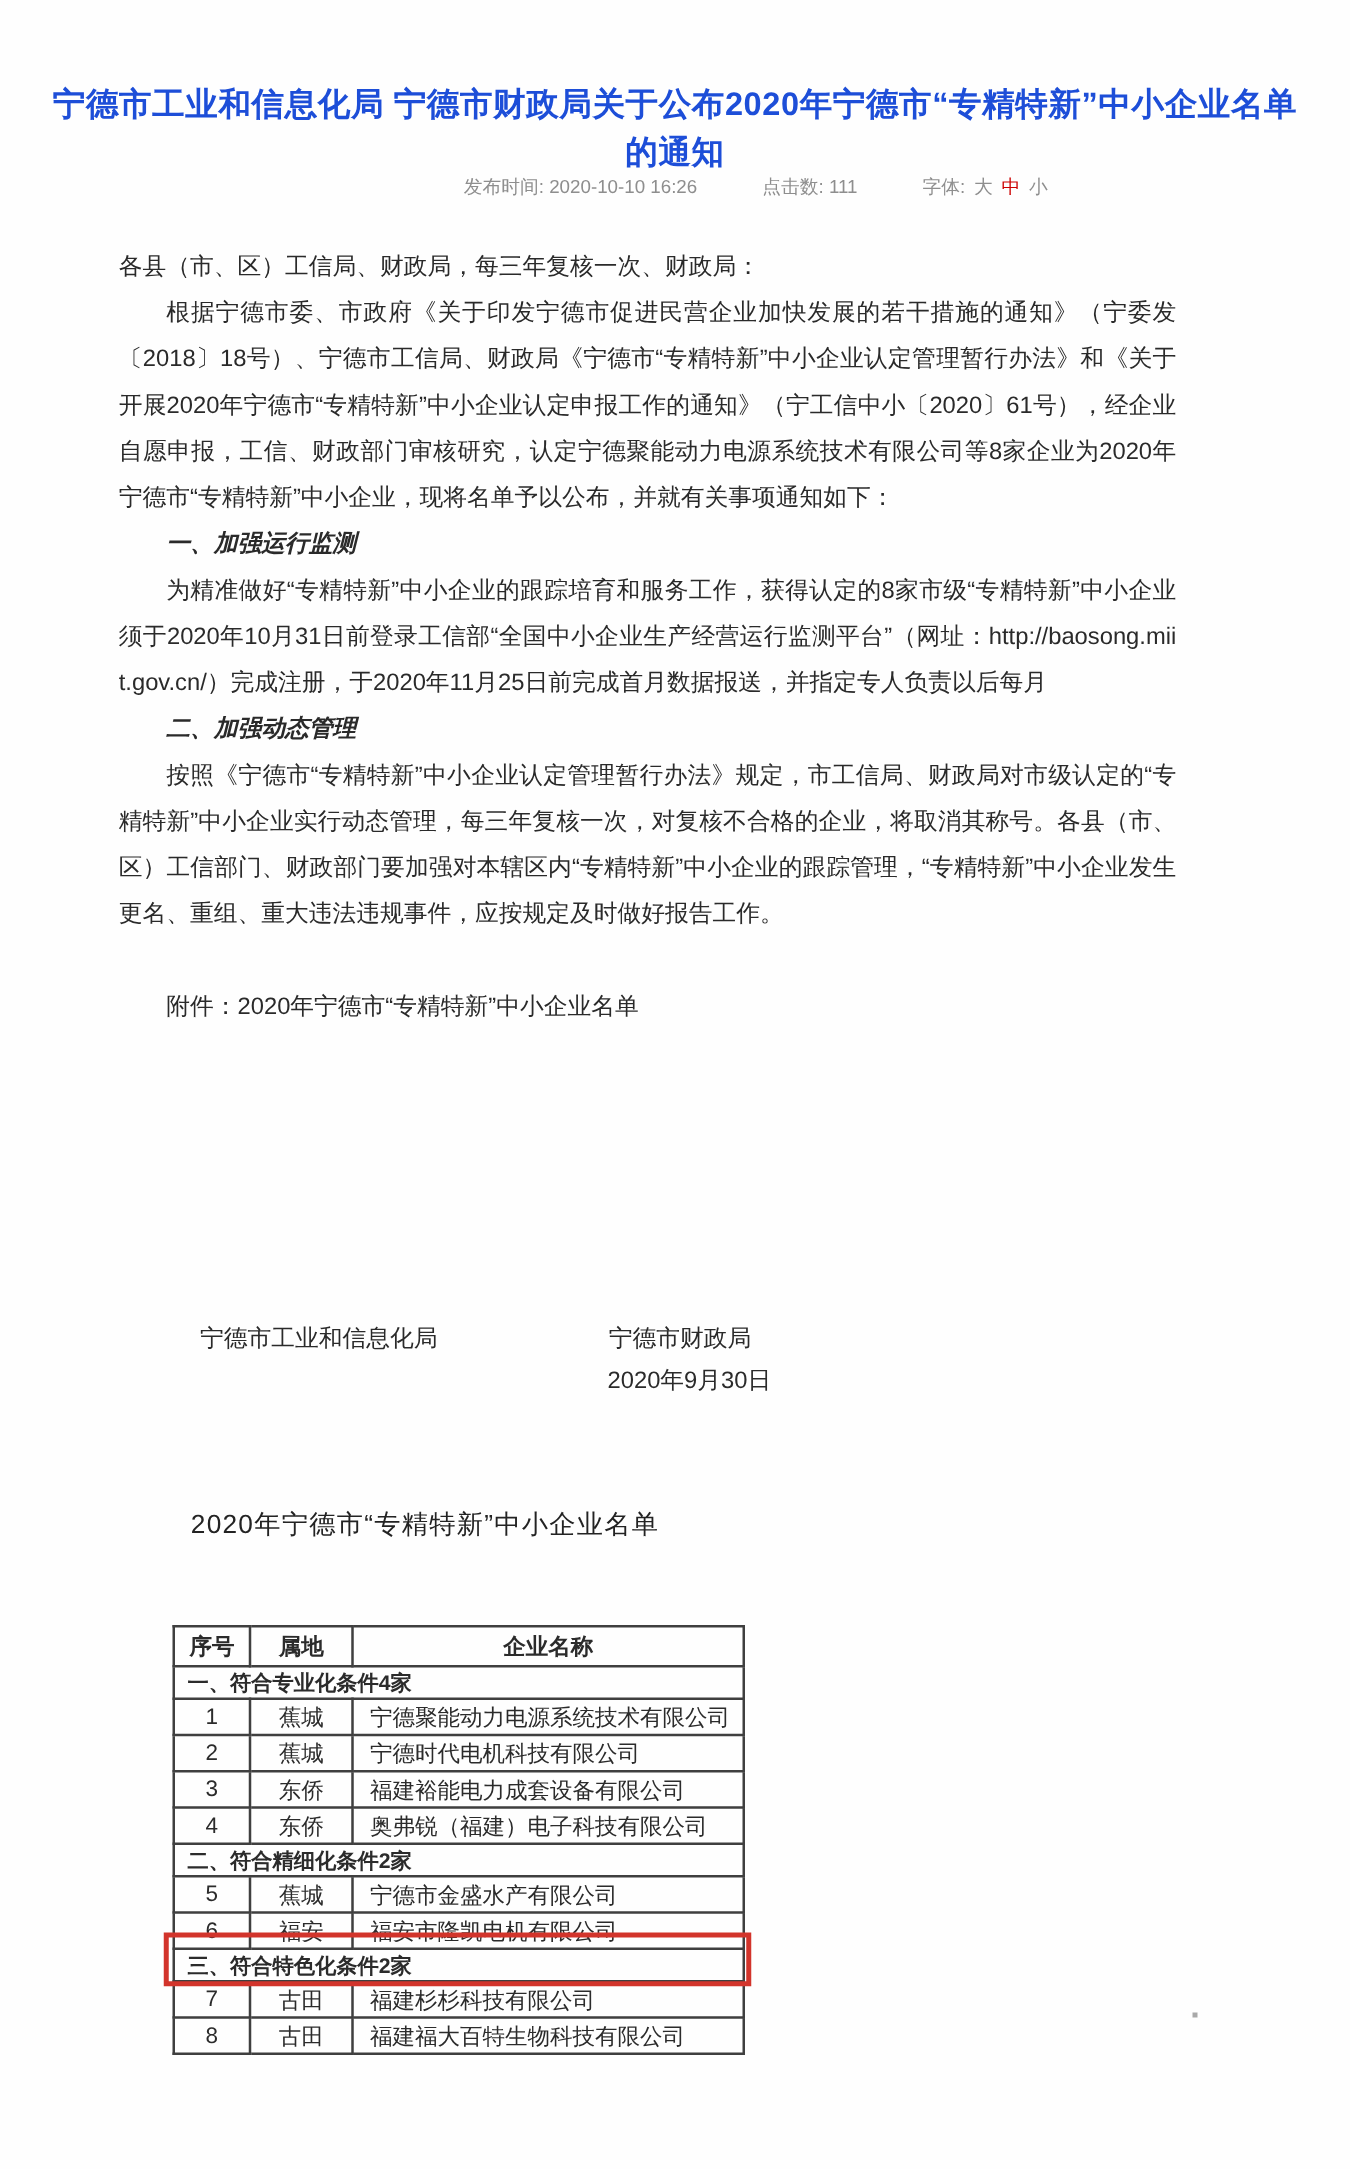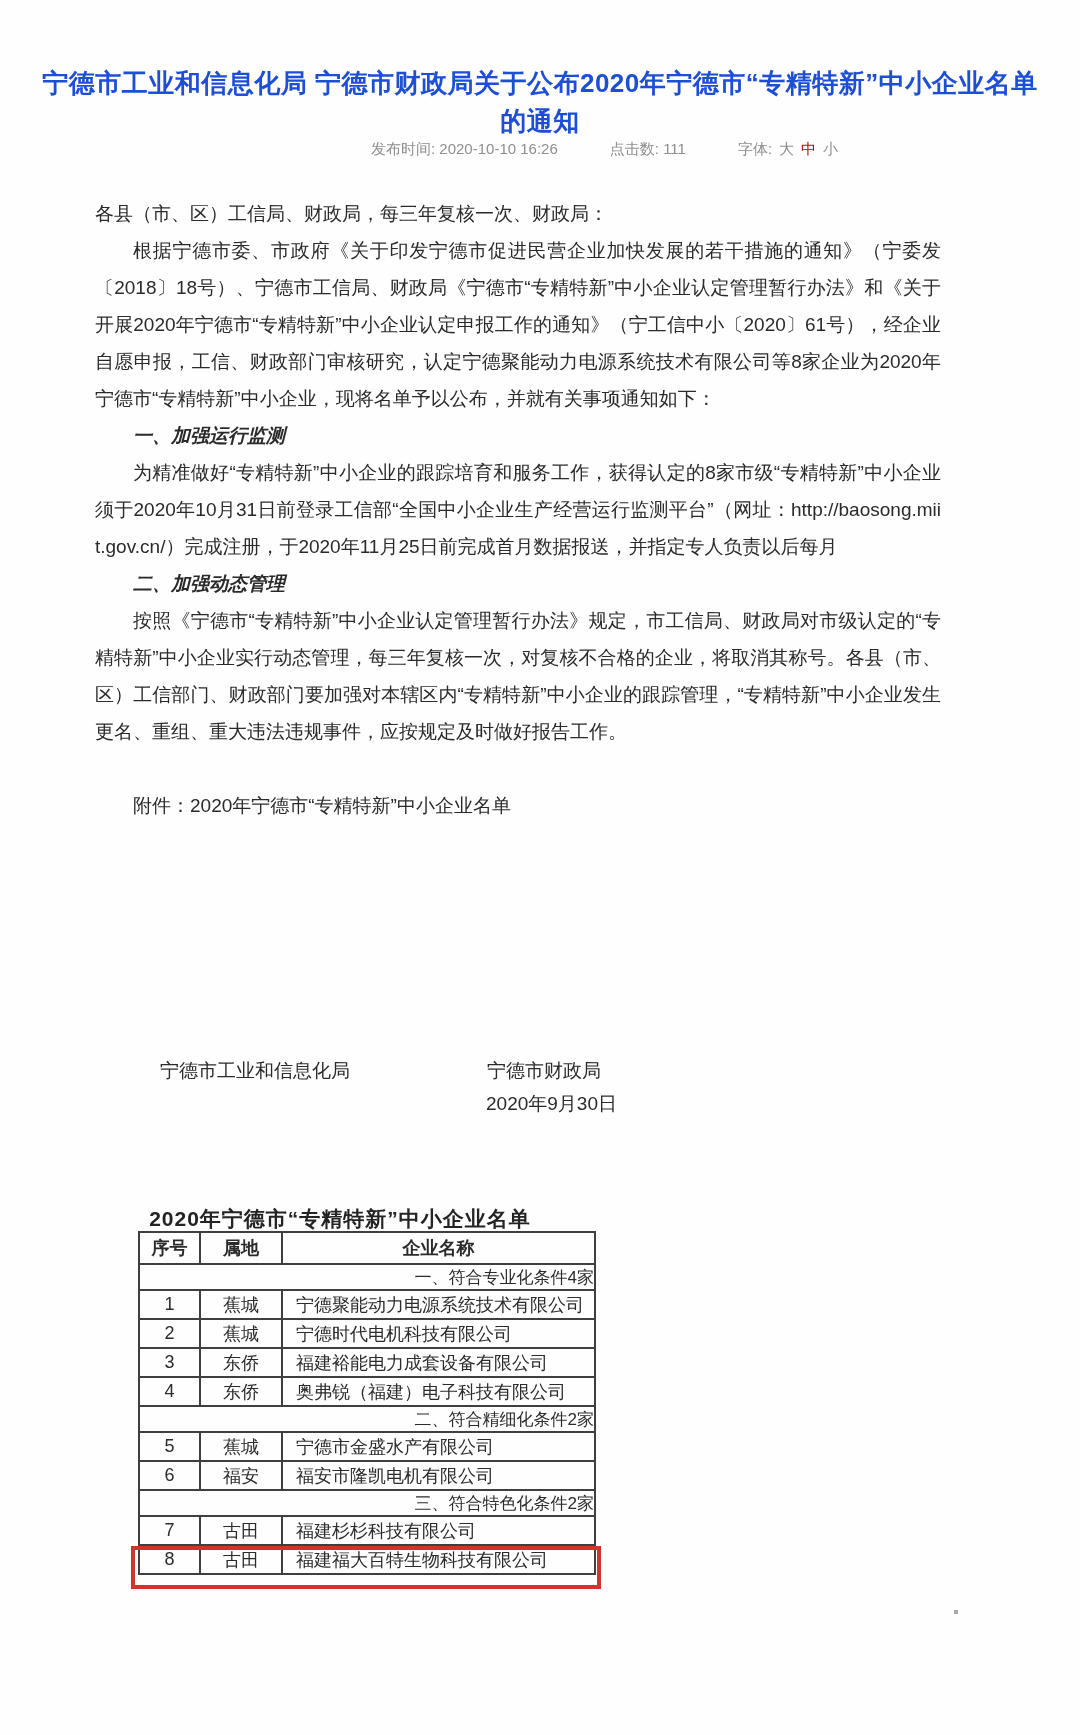--- a/index.html
+++ b/index.html
@@ -31,29 +31,29 @@
   .body-text p.bold { font-weight:700;font-style:italic; }
   .body-text p.gap-before { margin-top:37px; }
   
   .signatures { position:absolute; top:1058px; left:95px; width:846px; height:80px; font-size:19px; color:#2a2a2a; }
   .sig-left  { position:absolute; left:65px;  top:0; }
   .sig-right { position:absolute; left:392px; top:0; }
   .sig-date  { position:absolute; left:364px; top:33px;margin-left:27px; }
   
   .annex-title {
     position:absolute; top:1205px; left:100px; width:480px;
-    text-align:center; font-size:21px; font-weight:700; color:#232323; letter-spacing:1px;
+    text-align:center; font-size:21px; font-weight:400; color:#232323; letter-spacing:1px;
   }
   table.annex-table {
-    position:absolute; top:1231px; left:138px; width:456px;
+    position:absolute; top:1300px; left:138px; width:456px;
     border-collapse:collapse; table-layout:fixed; font-size:18px; color:#2b2b2b;padding-left:45px;
   }
   table.annex-table th, table.annex-table td { border:2px solid #3f3f3f; padding:0; }
   table.annex-table th { height:30px; font-size:18px; font-weight:700; text-align:center; }
-  tr.section-row td { height:24px; font-size:17px; font-weight:400; text-align:right; padding-left:10px; }
+  tr.section-row td { height:24px; font-size:17px; font-weight:700; text-align:left; padding-left:10px; }
   tr.data-row td { height:27px; text-align:center; }
   tr.data-row td.company { text-align:left; padding-left:13px; }
   
   .highlight-box {
     position:absolute; left:131px; top:1546px; width:470px; height:43px;
     border:4px solid #d2342b; box-sizing:border-box; pointer-events:none;
   }
   
   .artifact-dot { position:absolute; left:954px; top:1610px; width:4px; height:4px; background:#a9a9a9; }
 </style>

